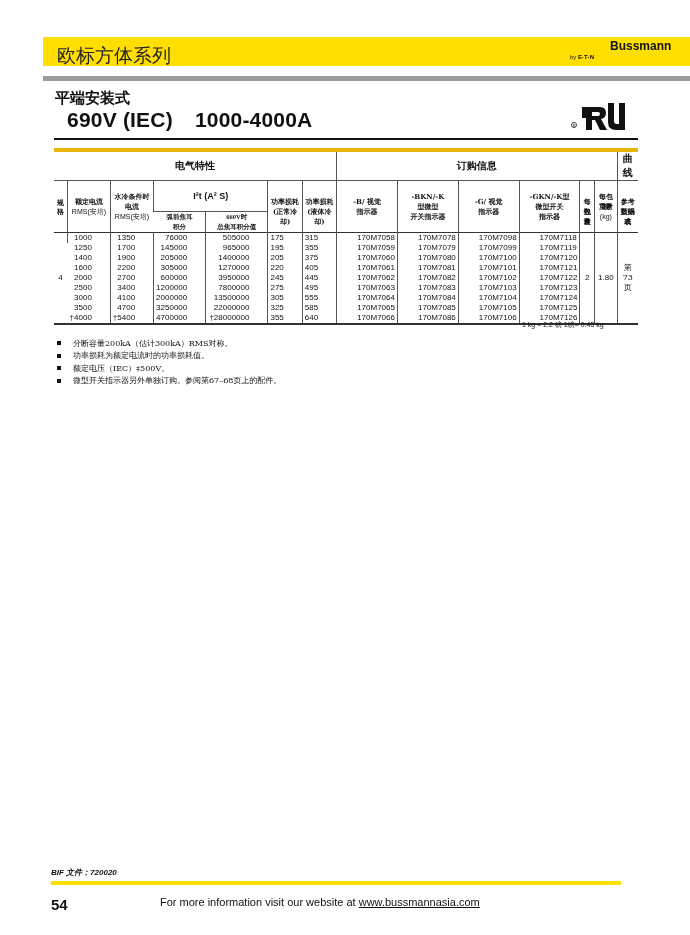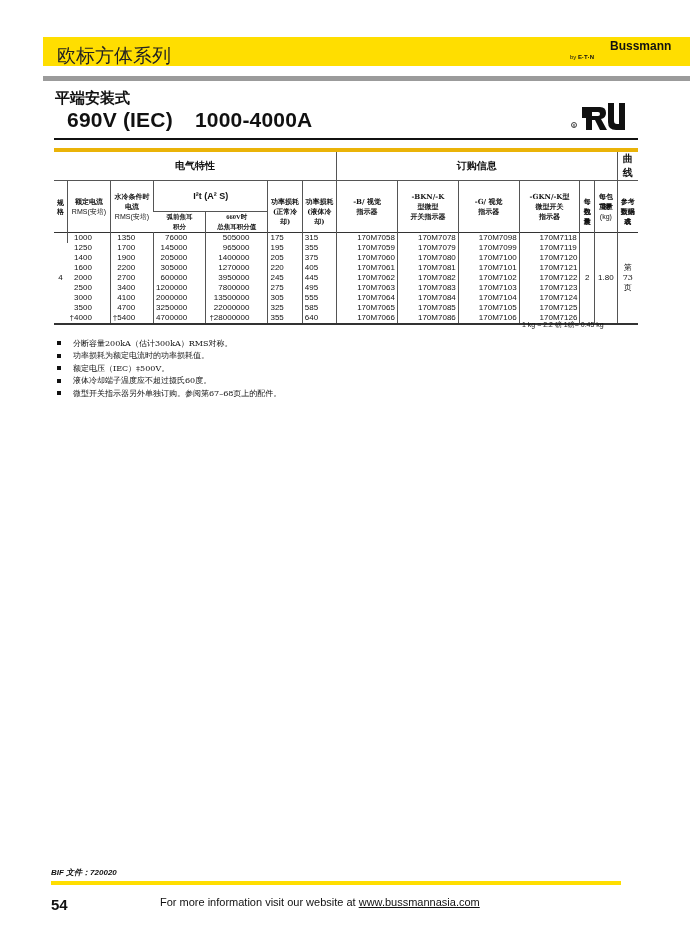--- a/index.html
+++ b/index.html
@@ -273,24 +273,20 @@
   <li>
       <span class="sq"></span>
       <span>功率损耗为额定电流时的功率损耗值。</span>
     </li>
   <li>
       <span class="sq"></span>
       <span>额定电压（IEC）‡500V。</span>
     </li>
   <li>
       <span class="sq"></span>
-      <span>液体冷却端子温度应不超过摄氏60度。</span>
-    </li>
-  <li>
-      <span class="sq"></span>
       <span>微型开关指示器另外单独订购。参阅第67–68页上的配件。</span>
     </li>
 </ul>
 
 <div class="bif">BIF 文件：720020</div>
 <div class="yline"></div>
 <div class="pagenum">54</div>
 <div class="footer"><span>For more information visit our website at </span><a>www.bussmannasia.com</a></div>
 
 </body></html>

